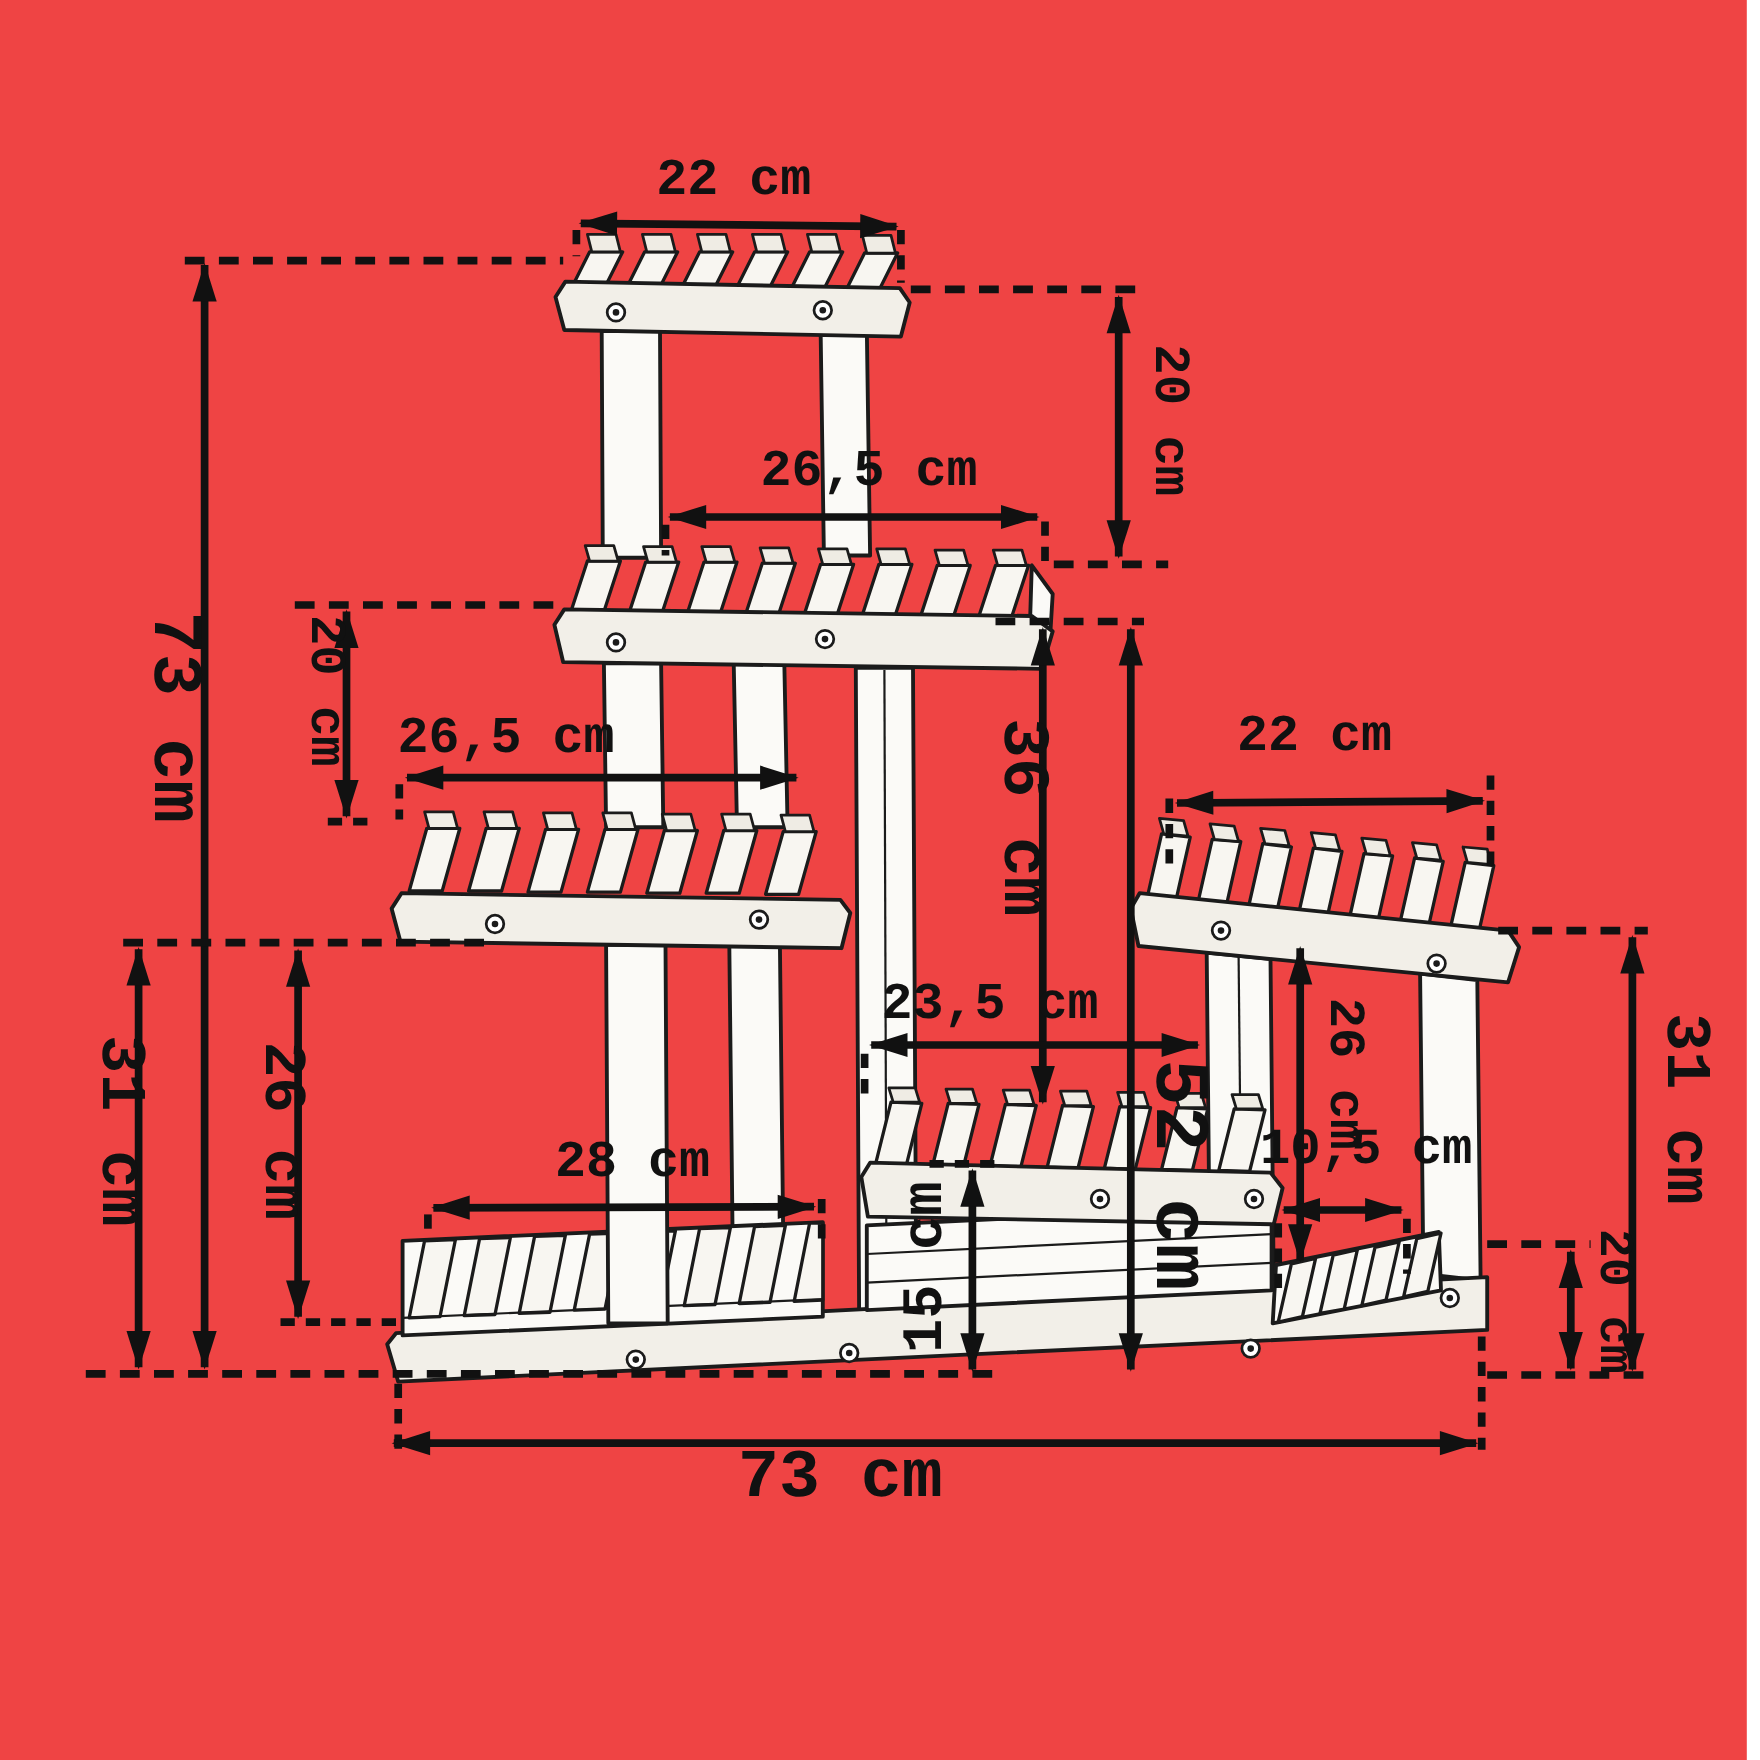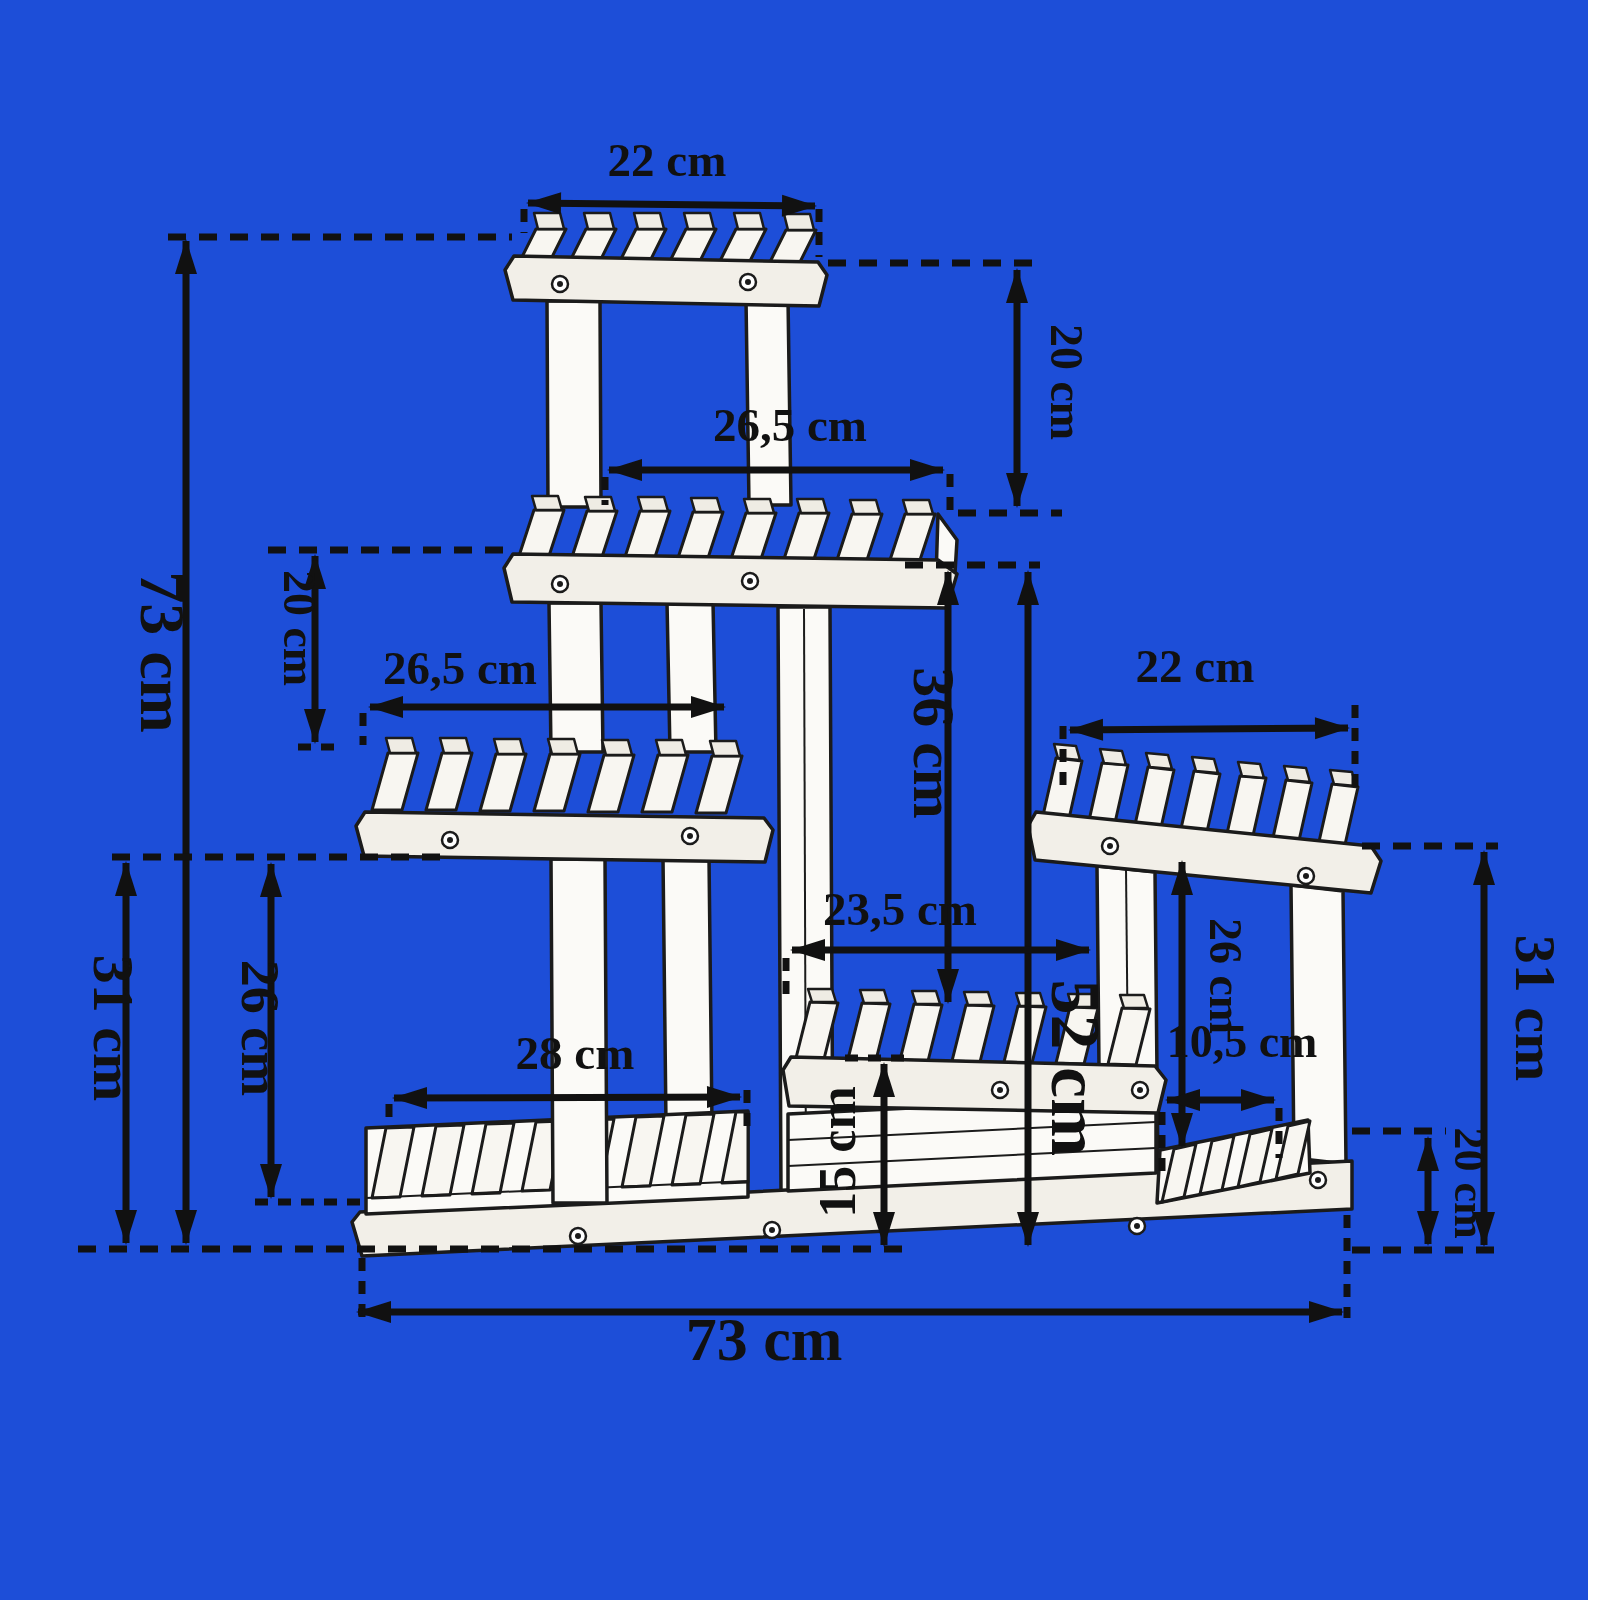--- a/index.html
+++ b/index.html
@@ -1,17 +1,17 @@
 <!DOCTYPE html>
 <html><head>
 <meta charset="utf-8">
 <style>
   html,body{margin:0;padding:0;background:#ffffff;}
-  .stage{position:relative;width:1588px;height:1600px;background:#1d4ed8;overflow:hidden;
-         font-family:Liberation Serif, serif;}
+  .stage{position:relative;width:1588px;height:1600px;background:#ef4444;overflow:hidden;
+         font-family:Liberation Mono, monospace;}
   svg{display:block;}
   .wood{fill:#fbfaf7;stroke:#1b1b1b;stroke-width:3.5;stroke-linejoin:round;}
   .rail{fill:#f2efe8;stroke:#1b1b1b;stroke-width:3.5;stroke-linejoin:round;}
   .slat{fill:#f8f6f1;stroke:#1b1b1b;stroke-width:3;stroke-linejoin:round;}
   .tab{fill:#efece4;stroke:#1b1b1b;stroke-width:2.5;stroke-linejoin:round;}
   .inner{stroke:#1b1b1b;stroke-width:2;fill:none;}
   .dim{stroke:#111;stroke-width:7;fill:none;}
   .dash{stroke:#111;stroke-width:7;fill:none;stroke-dasharray:18 13;}
   .dash2{stroke:#111;stroke-width:7;fill:none;stroke-dasharray:13 10;}
   .lbl{fill:#111;font-weight:bold;font-size:47px;text-anchor:middle;}

